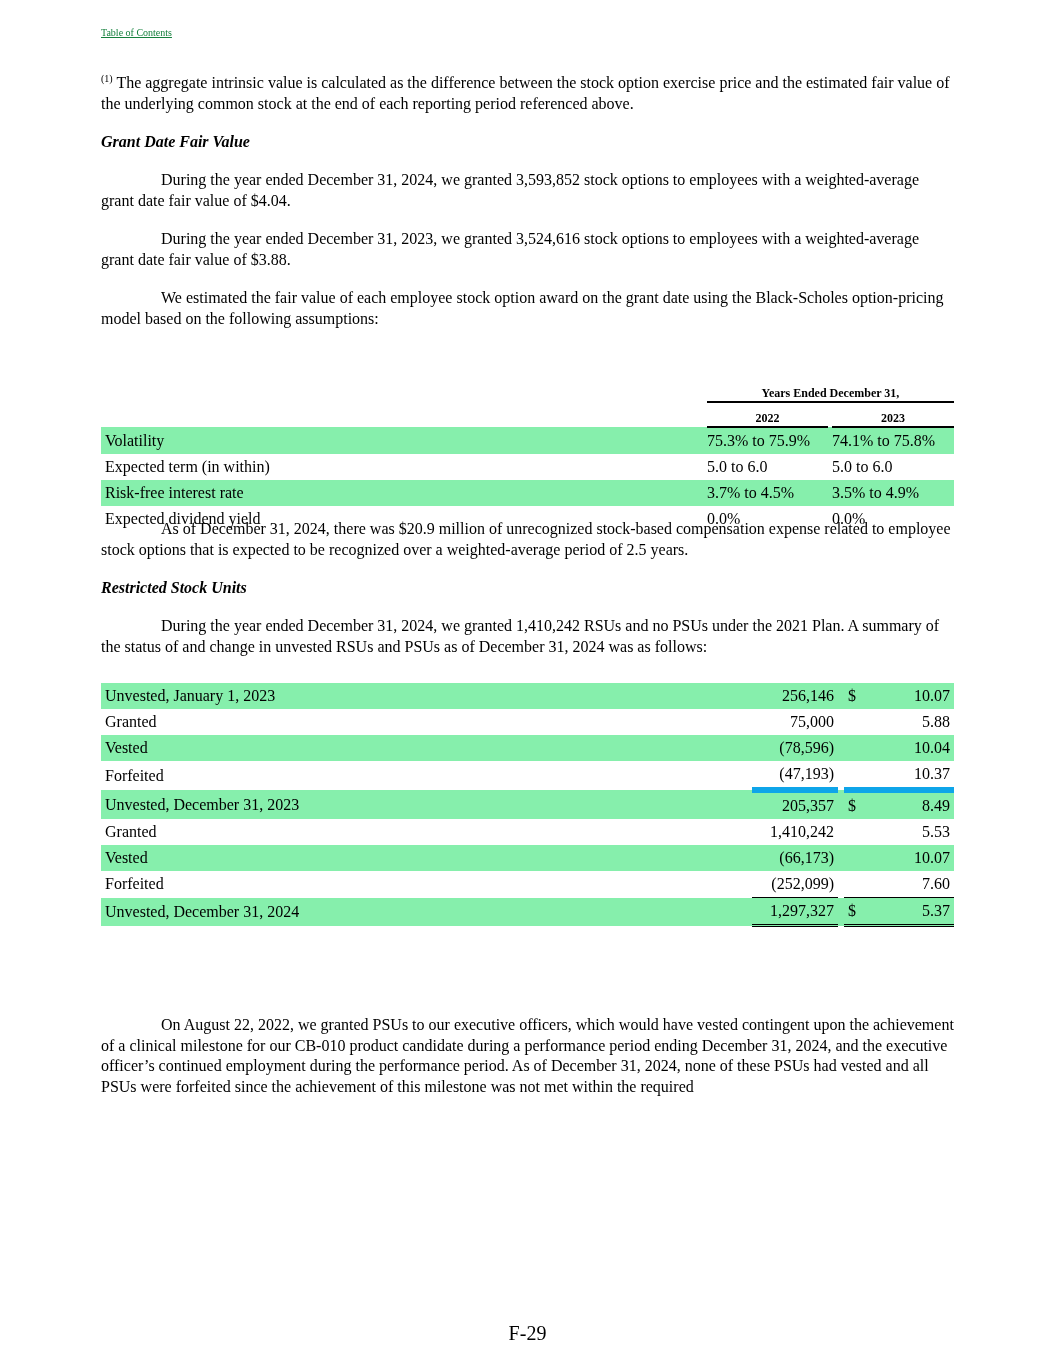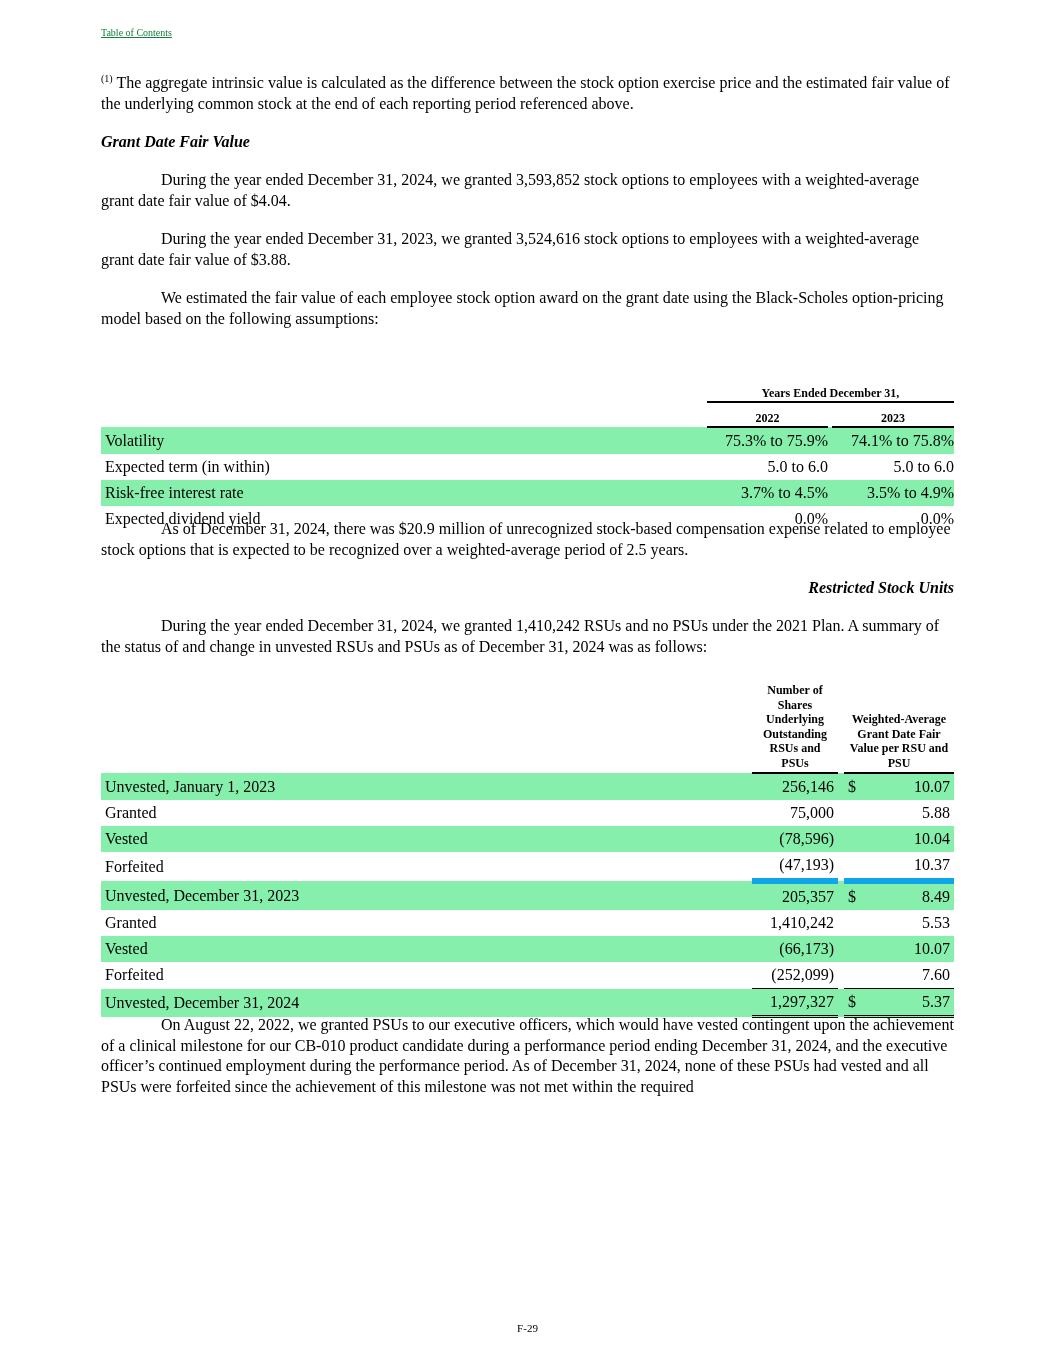--- a/index.html
+++ b/index.html
@@ -13,39 +13,39 @@
     p { margin: 0; line-height: 20.5px; text-align: left; }
     .abs { position: absolute; left: 0; width: 853px; }
     .indent { text-indent: 60px; }
     sup { font-size: 10px; vertical-align: 6px; line-height: 0; }
     .heading { font-weight: bold; font-style: italic; }
     .shade { background: #86efac; }
 
     table { border-collapse: collapse; position: absolute; left: 0; width: 853px; }
     td { padding: 0; font-size: 16px; height: 26px; vertical-align: middle; }
     td.lbl { padding-left: 4px; }
-    td.ctr { text-align: right; }
+    td.ctr { text-align: left; }
     th { font-weight: bold; font-size: 12px; padding: 0; vertical-align: bottom; text-align: center; line-height: 14.5px; }
 
     
     #assump th.span { border-bottom: 2px solid #000; height: 16px; padding-bottom: 1px; }
     #assump th.yr { border-bottom: 2px solid #000; height: 22px; padding-bottom: 1px; }
     #assump .gap { width: 4px; }
 
     
     #rsu th.hd { border-bottom: 2px solid #000; padding-bottom: 2px; }
     #rsu .gap { width: 5px; }
     #rsu td.dollar { text-align: left; padding-left: 4px; width: 14px; }
     #rsu td.numA { text-align: right; padding-right: 4px; }
     #rsu td.numB { text-align: right; padding-right: 4px; }
     #rsu tr.subtotal-top td.bt { border-top: 6px solid #0ea5e9; }
     #rsu tr.total td.bb { border-bottom: 3px double #000; }
     #rsu tr.total td.bt { border-top: 1px solid #000; }
 
-    .footer { position: absolute; top: 1322px; left: 0; width: 1055px; text-align: center; font-size: 11px; }
+    .footer { position: absolute; top: 1322px; left: 0; width: 1055px; text-align: center; font-size: 20px; }
   </style>
 </head>
 <body>
 
 <div class="page">
 
   <a class="toc">Table of Contents</a>
 
   <p class="abs" style="top:73px;"><sup>(1)</sup><span> The aggregate intrinsic value is calculated as the difference between the stock option exercise price and the estimated fair value of the underlying common stock at the end of each reporting period referenced above.</span></p>
 
@@ -95,39 +95,33 @@
       <td class="lbl">Expected dividend yield</td>
       <td class="ctr">0.0%</td>
       <td></td>
       <td class="ctr">0.0%</td>
     </tr>
   </tbody>
     </table>
 
   <p class="abs indent" style="top:519px;">As of December 31, 2024, there was $20.9 million of unrecognized stock-based compensation expense related to employee stock options that is expected to be recognized over a weighted-average period of 2.5 years.</p>
 
-  <p class="abs heading" style="top:578px;text-align:right;">Restricted Stock Units</p>
+  <p class="abs heading" style="top:578px;">Restricted Stock Units</p>
 
   <p class="abs indent" style="top:616px;">During the year ended December 31, 2024, we granted 1,410,242 RSUs and no PSUs under the 2021 Plan. A summary of the status of and change in unvested RSUs and PSUs as of December 31, 2024 was as follows:</p>
 
   <table id="rsu" style="top:683px;">
     <colgroup>
       <col style="width:651px">
         <col style="width:86px">
         <col style="width:6px">
         <col style="width:18px">
         <col style="width:92px">
     </colgroup>
     <tbody>
-        <tr>
-      <th></th>
-      <th class="hd" style="padding-left:6px;padding-right:6px;">Number of Shares Underlying Outstanding RSUs and PSUs</th>
-      <th class="gap"></th>
-      <th class="hd" colspan="2" style="padding-left:4px;padding-right:4px;">Weighted-Average Grant Date Fair Value per RSU and PSU</th>
-    </tr>
 
     <tr class="shade">
       <td class="lbl">Unvested, January 1, 2023</td>
       <td class="numA">256,146</td>
       <td></td>
       <td class="dollar">$</td>
       <td class="numB">10.07</td>
     </tr>
     <tr>
       <td class="lbl">Granted</td>

